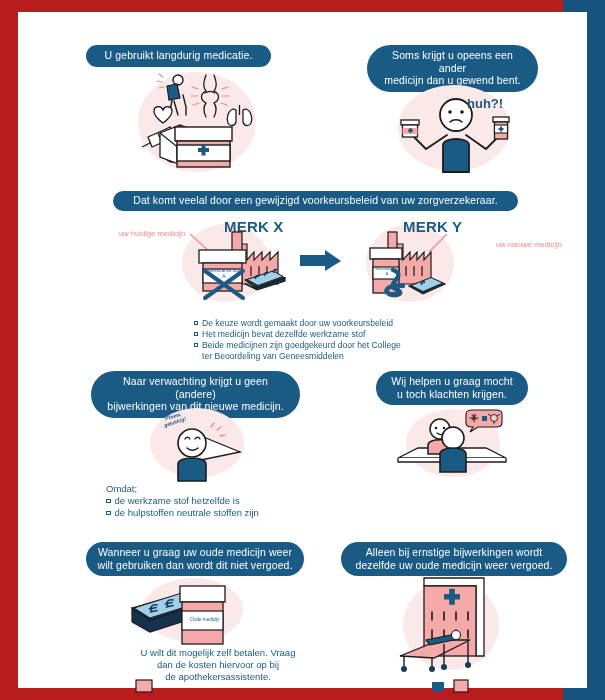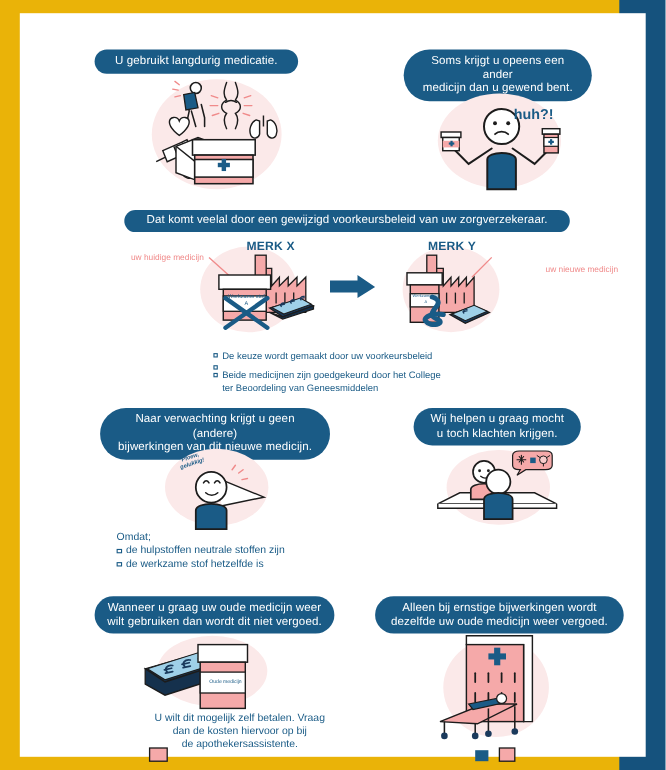--- a/index.html
+++ b/index.html
@@ -6,21 +6,21 @@
   html, body {
     width: 605px; height: 700px;
     font-family: "Liberation Sans", sans-serif;
     overflow: hidden;
   }
   body { background: #15527d; }
 
   #page {
     position: relative;
     width: 563px; height: 700px;
-    background: #eab308;
+    background: #b91c1c;
   }
   #sheet {
     position: absolute;
     left: 18px; top: 12px;
     width: 569px; height: 676px;
     background: #ffffff;
   }
 
   .pill {
     position: absolute;
@@ -71,21 +71,21 @@
   .anno {
     position: absolute;
     color: #f08a8a;
     font-size: 7.6px;
     line-height: 9px;
     white-space: nowrap;
   }
   .brandlabel {
     position: absolute;
     color: #1a5b86;
-    font-size: 11px;
+    font-size: 15px;
     font-weight: 700;
     letter-spacing: .2px;
   }
 
   .huh {
     position: absolute;
     color: #1a5b86;
     font-size: 13px;
     font-weight: 700;
   }
@@ -279,21 +279,21 @@
       </svg>
     </div>
 
     <div class="anno" style="left:430px; top:228px;padding-left:48px;">uw nieuwe medicijn</div>
     <div class="ill" style="left:409px; top:222px;">
       <svg width="22" height="22" viewBox="0 0 22 22">
         <path d="M20 0 L2 18" stroke="#f08a8a" stroke-width="1.2" fill="none"></path>
       </svg>
     </div>
 
-    <div class="brandlabel" style="left:371px; top:206px;">MERK Y</div>
+    <div class="brandlabel" style="left:385px; top:206px;">MERK Y</div>
 
     <div class="ill" style="left:347px; top:214px;">
       <svg width="92" height="80" viewBox="0 0 92 80">
 
         <path d="M30 18 L30 58 L66 58 L66 26 L59 34 L59 26 L52 34 L52 26 L45 34 L45 26 L38 34 L38 18 Z" fill="#f5a9a9" stroke="#1c1c1c" stroke-width="1.2"></path>
         <rect x="23" y="6" width="9" height="20" fill="#f5a9a9" stroke="#1c1c1c" stroke-width="1.2"></rect>
         <g stroke="#1c1c1c" stroke-width="1.2">
           <path d="M41 40 L41 50"></path>
             <path d="M49 40 L49 50"></path>
             <path d="M57 40 L57 50"></path>
@@ -316,20 +316,21 @@
     <div class="boxlabel" style="left:356px; top:255px; width:26px; font-size:3.6px; line-height:4.5px;">Werkzame stof
 A</div>
 
     <div class="bullets" style="left:176px; top:306px;">
       <div class="row">
         <span class="bx"></span>
         <span>De keuze wordt gemaakt door uw voorkeursbeleid</span>
       </div>
       <div class="row">
         <span class="bx"></span>
+        <span>Het medicijn bevat dezelfde werkzame stof</span>
       </div>
       <div class="row">
         <span class="bx"></span>
         <span>Beide medicijnen zijn goedgekeurd door het College</span>
       </div>
       <div class="row">
         <span class="bx spacer"></span>
         <span>ter Beoordeling van Geneesmiddelen</span>
       </div>
     </div>
@@ -358,25 +359,25 @@
         </g>
       </svg>
     </div>
     <div class="pfoew" style="left:139px; top:401px; width:34px;">Pfoew,
 gelukkig!</div>
 
     <div class="caption left" style="left:88px; top:471px;">Omdat;</div>
     <div class="bullets" style="left:88px; top:483px; font-size:9.5px; line-height:12px;">
       <div class="row">
         <span class="bx" style="width:4.5px;height:4.5px;margin-top:3.5px;"></span>
-        <span>de hulpstoffen neutrale stoffen zijn</span>
+        <span>de werkzame stof hetzelfde is</span>
       </div>
       <div class="row">
         <span class="bx" style="width:4.5px;height:4.5px;margin-top:3.5px;"></span>
-        <span>de werkzame stof hetzelfde is</span>
+        <span>de hulpstoffen neutrale stoffen zijn</span>
       </div>
     </div>
 
     <div class="pill" style="left:358px; top:359px; width:152px;">Wij helpen u graag mocht
 u toch klachten krijgen.</div>
 
     <div class="blob" style="left:388px; top:397px; width:94px; height:68px;"></div>
 
     <div class="ill" style="left:378px; top:398px;">
       <svg width="112" height="70" viewBox="0 0 112 70">

